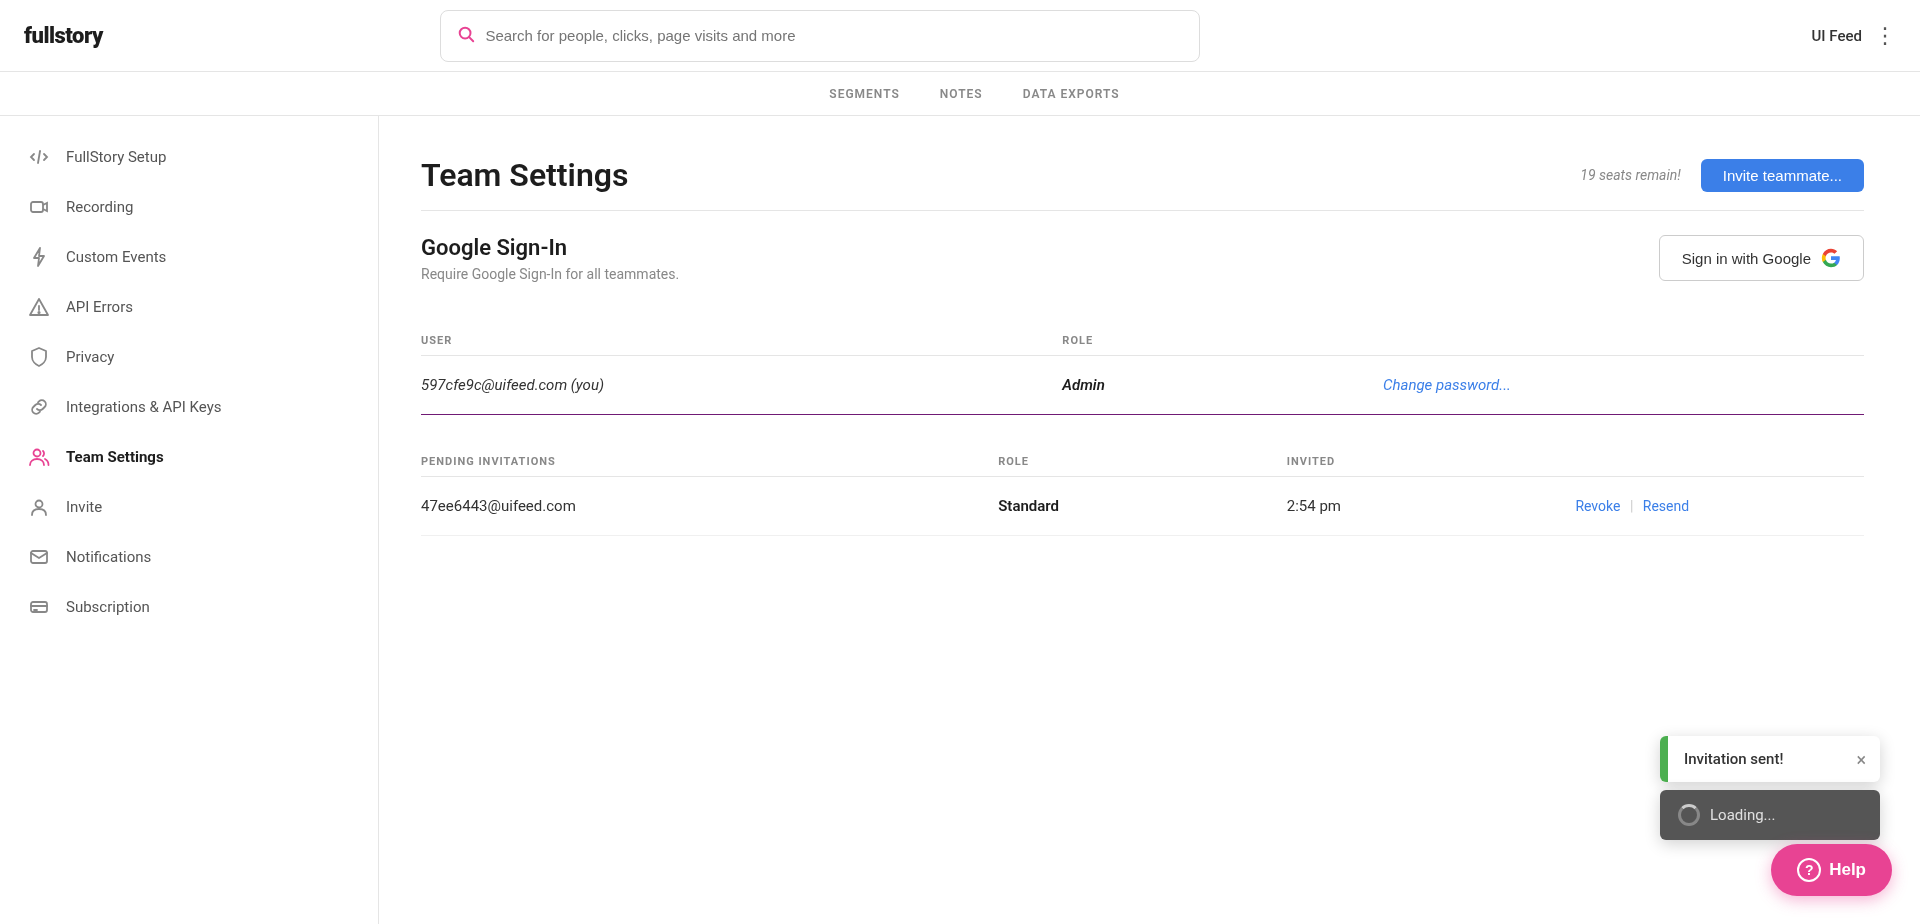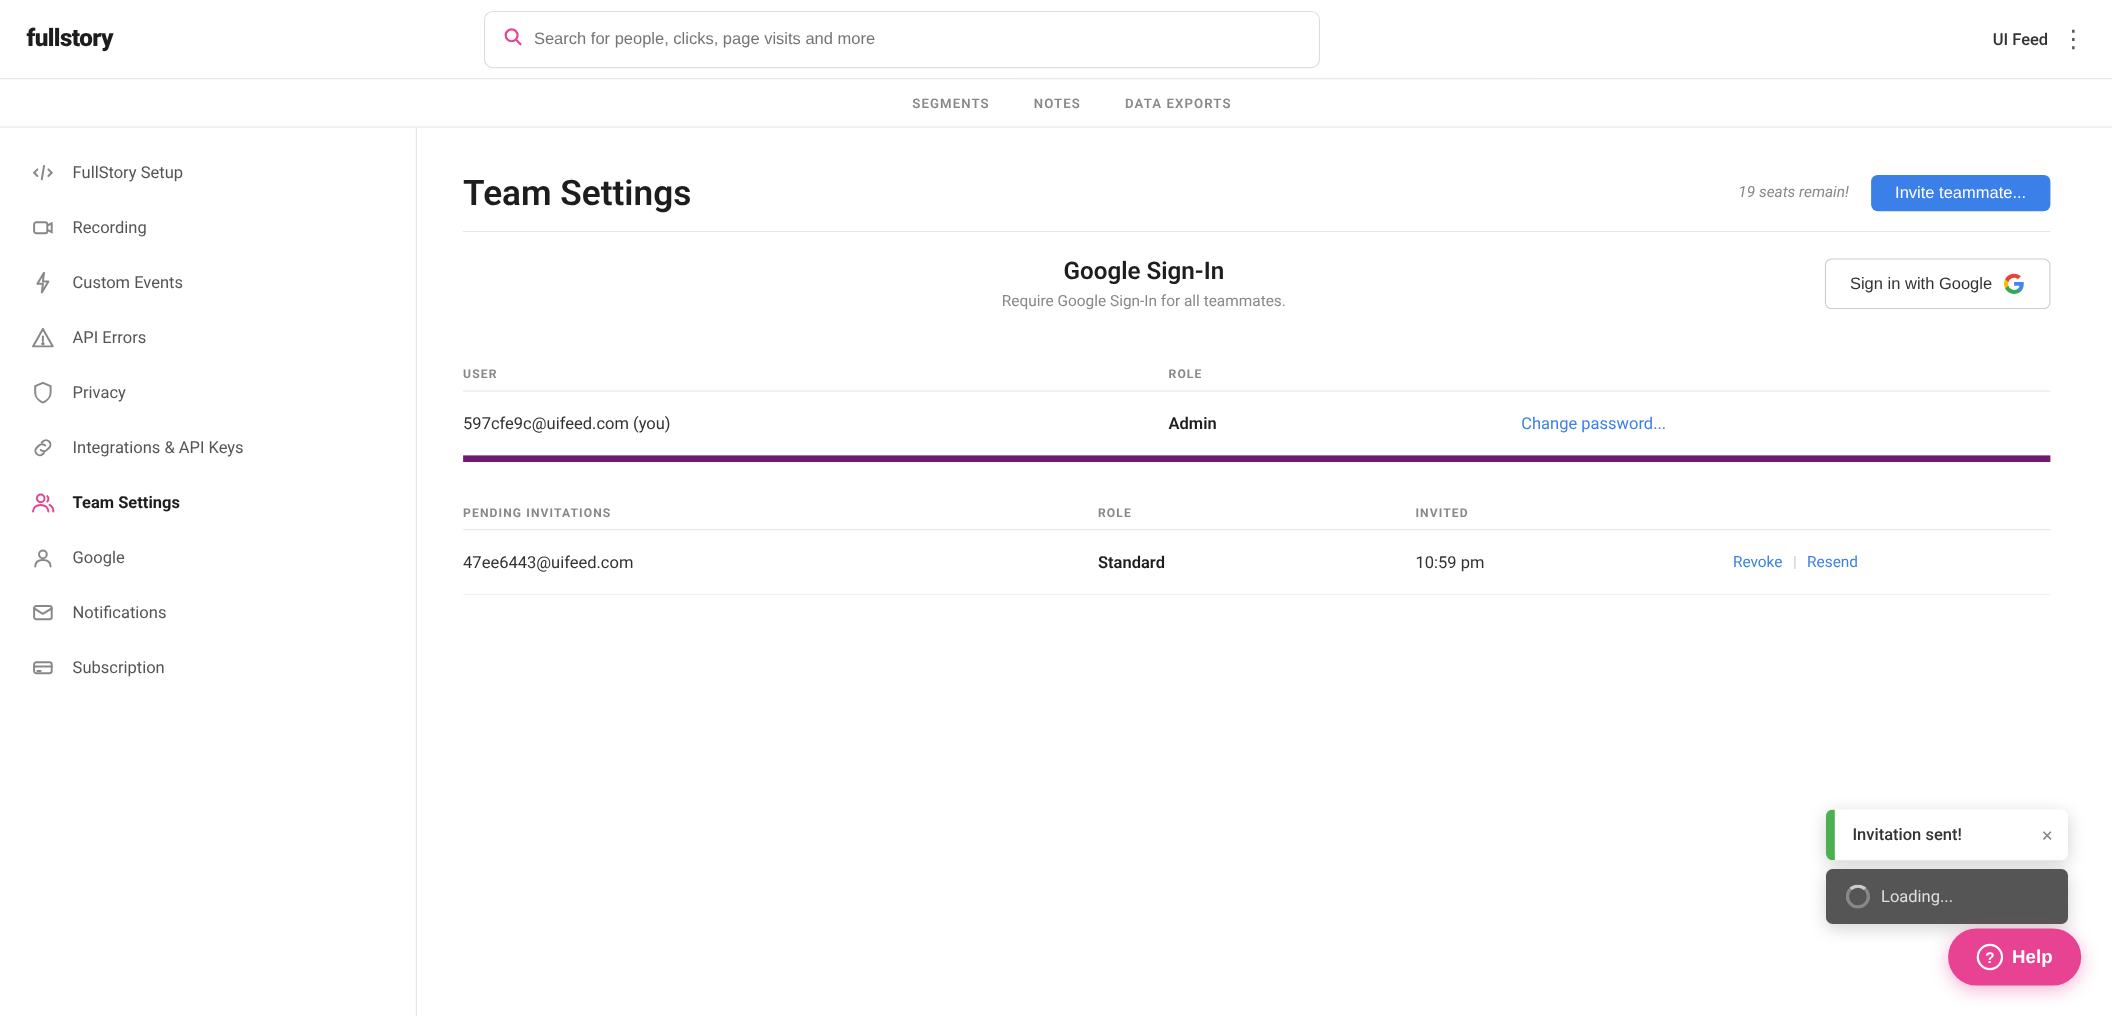--- a/index.html
+++ b/index.html
@@ -174,21 +174,21 @@
       cursor: pointer;
     }
 
     
     .section-header {
       display: flex;
       align-items: flex-start;
       margin-bottom: 24px;
       padding-bottom: 20px;
     }
-    .section-title-wrap { flex: 1; text-align: center; }
+    .section-title-wrap { flex: 1; }
     .section-title {
       font-size: 22px;
       font-weight: 600;
       color: #1d1d1d;
       margin-bottom: 6px;
     }
     .section-desc {
       font-size: 14px;
       color: #888;
     }
@@ -223,22 +223,23 @@
       font-size: 11px;
       font-weight: 700;
       letter-spacing: 1px;
       color: #888;
       text-transform: uppercase;
     }
     .table-row {
       display: grid;
       grid-template-columns: 2fr 1fr 1.5fr;
       padding: 20px 0;
-      border-bottom: 6px solid #701a75;
-      align-items: center;
+      border-bottom: 1px solid #701a75;
+      align-items: center;
+      font-style: italic;
     }
     .table-cell { font-size: 15px; color: #333; }
     .table-cell.email { color: #333; }
     .table-cell.role { font-weight: 600; color: #1d1d1d; }
     .table-cell.action a {
       color: #3b7fe8;
       text-decoration: none;
       font-size: 15px;
     }
 
@@ -456,21 +457,21 @@
       <span>Team Settings</span>
     </div>
 
     <div class="sidebar-item">
       <span class="sidebar-icon">
         <svg width="20" height="20" viewBox="0 0 20 20" fill="none" stroke="currentColor" stroke-width="1.8" stroke-linecap="round">
           <circle cx="10" cy="7" r="3.5"></circle>
           <path d="M3,18 C3,14 6,12 10,12 C14,12 17,14 17,18"></path>
         </svg>
       </span>
-      <span>Google</span>
+      <span>Invite</span>
     </div>
 
     <div class="sidebar-item">
       <span class="sidebar-icon">
         <svg width="20" height="16" viewBox="0 0 20 16" fill="none" stroke="currentColor" stroke-width="1.8" stroke-linecap="round" stroke-linejoin="round">
           <rect x="2" y="2" width="16" height="12" rx="2"></rect>
           <polyline points="2,4 10,9 18,4"></polyline>
         </svg>
       </span>
       <span>Notifications</span>
@@ -533,21 +534,21 @@
     <div class="pending-section">
       <div class="pending-header">
         <span class="table-col-header">PENDING INVITATIONS</span>
         <span class="table-col-header">ROLE</span>
         <span class="table-col-header">INVITED</span>
         <span class="table-col-header"></span>
       </div>
       <div class="pending-row">
         <span class="table-cell email">47ee6443@uifeed.com</span>
         <span class="table-cell role">Standard</span>
-        <span class="table-cell">10:59 pm</span>
+        <span class="table-cell">2:54 pm</span>
         <span class="revoke-resend table-cell">
           <a href="#">Revoke</a>
           <span class="sep">|</span>
           <a href="#">Resend</a>
         </span>
       </div>
     </div>
 
   </main>
 </div>

